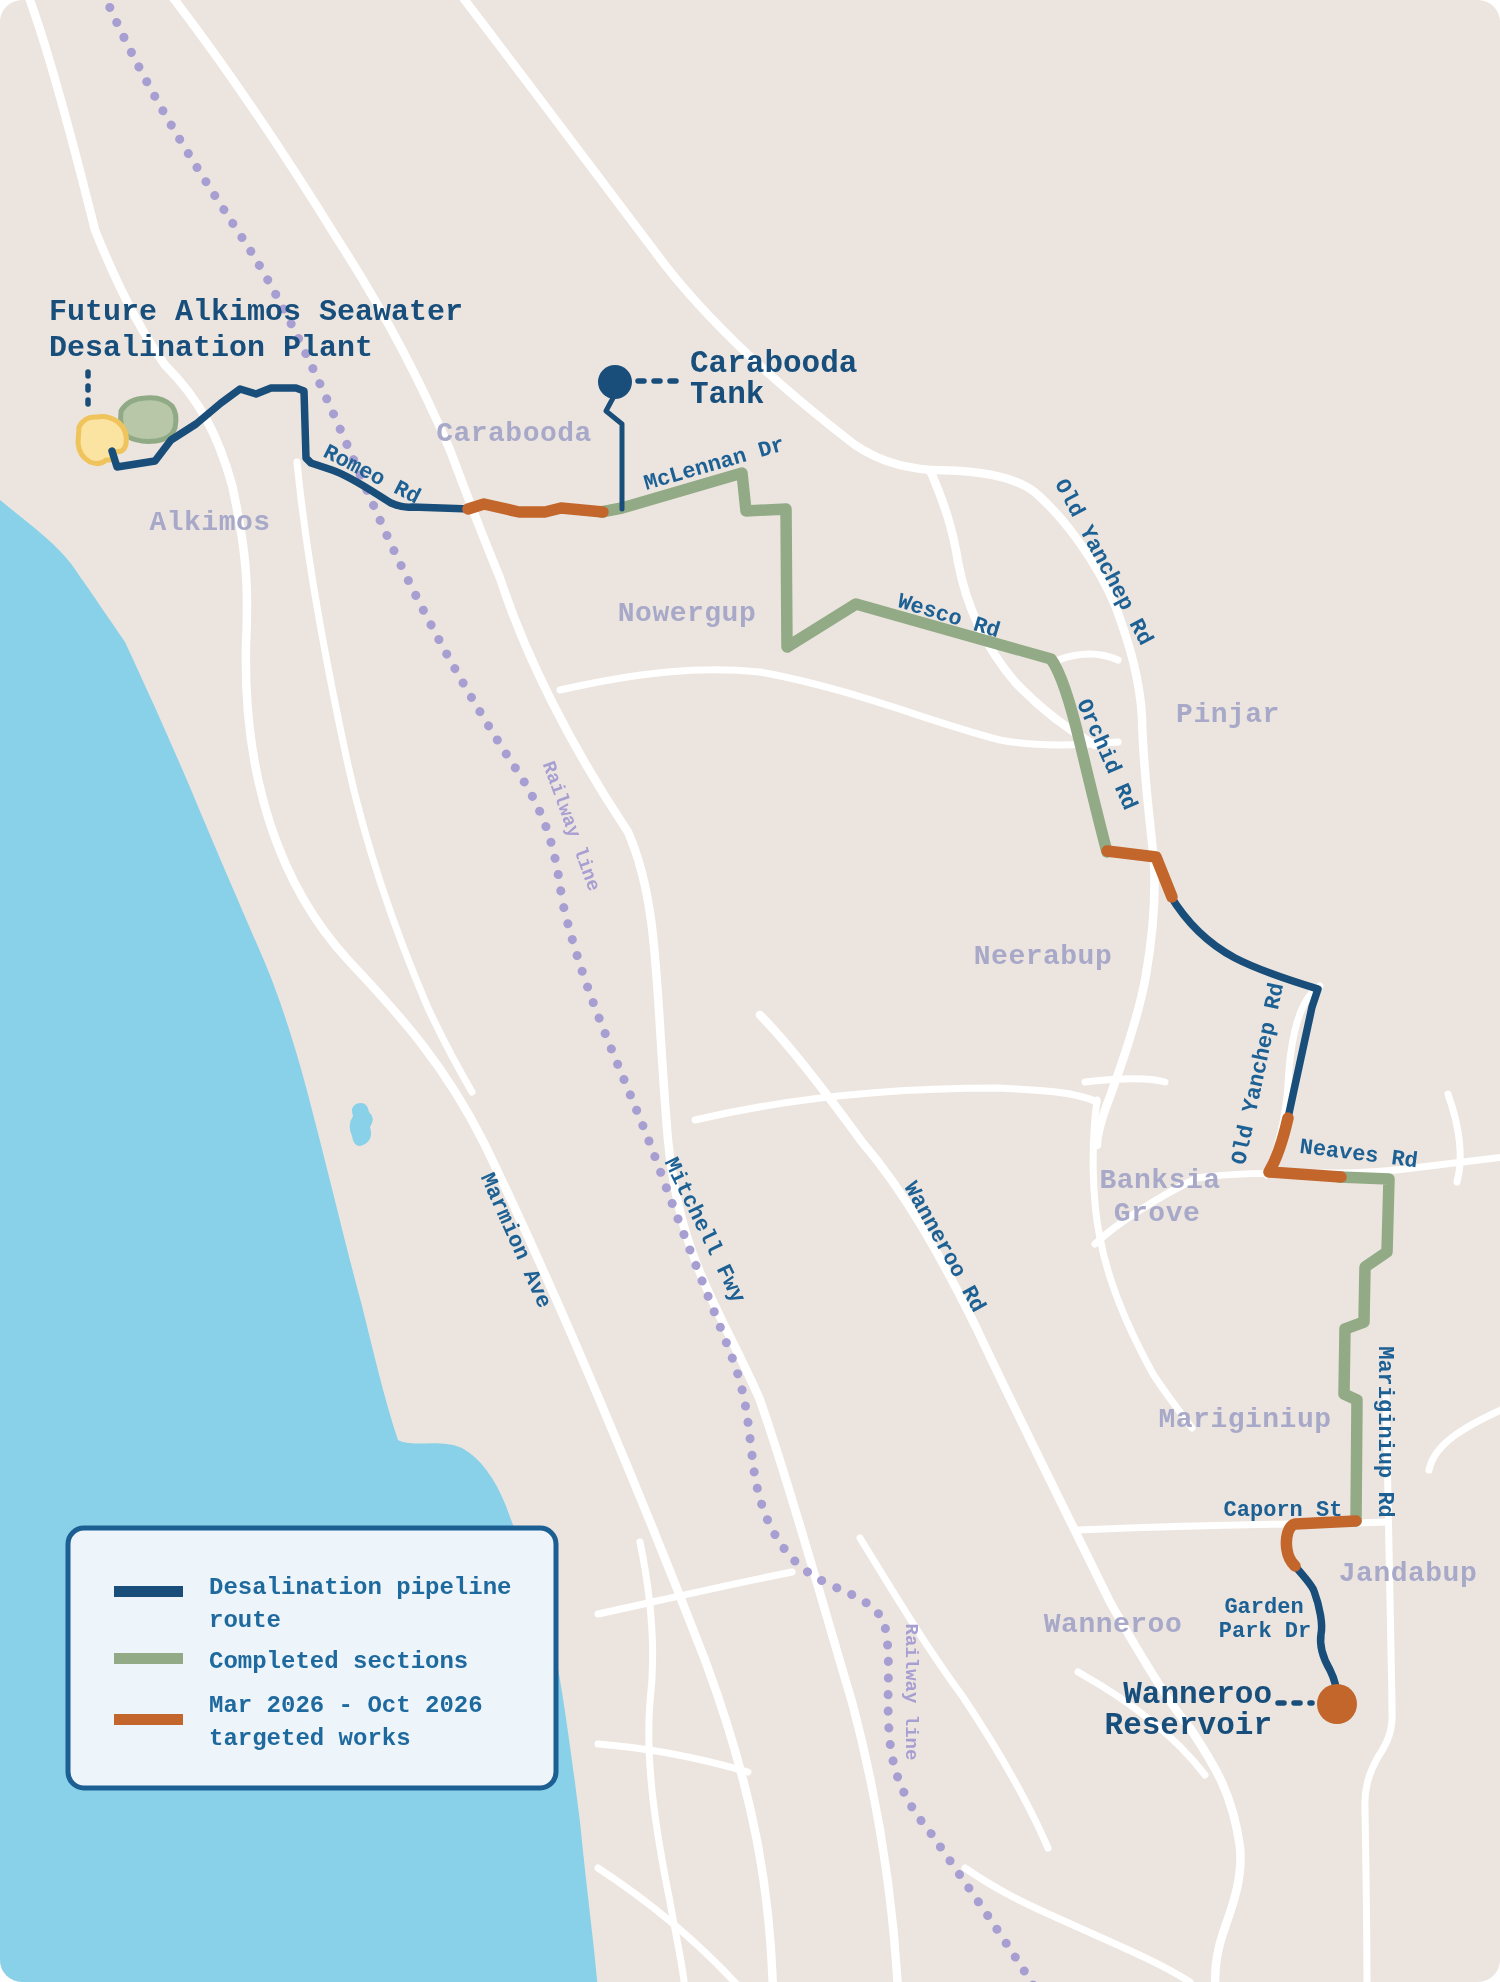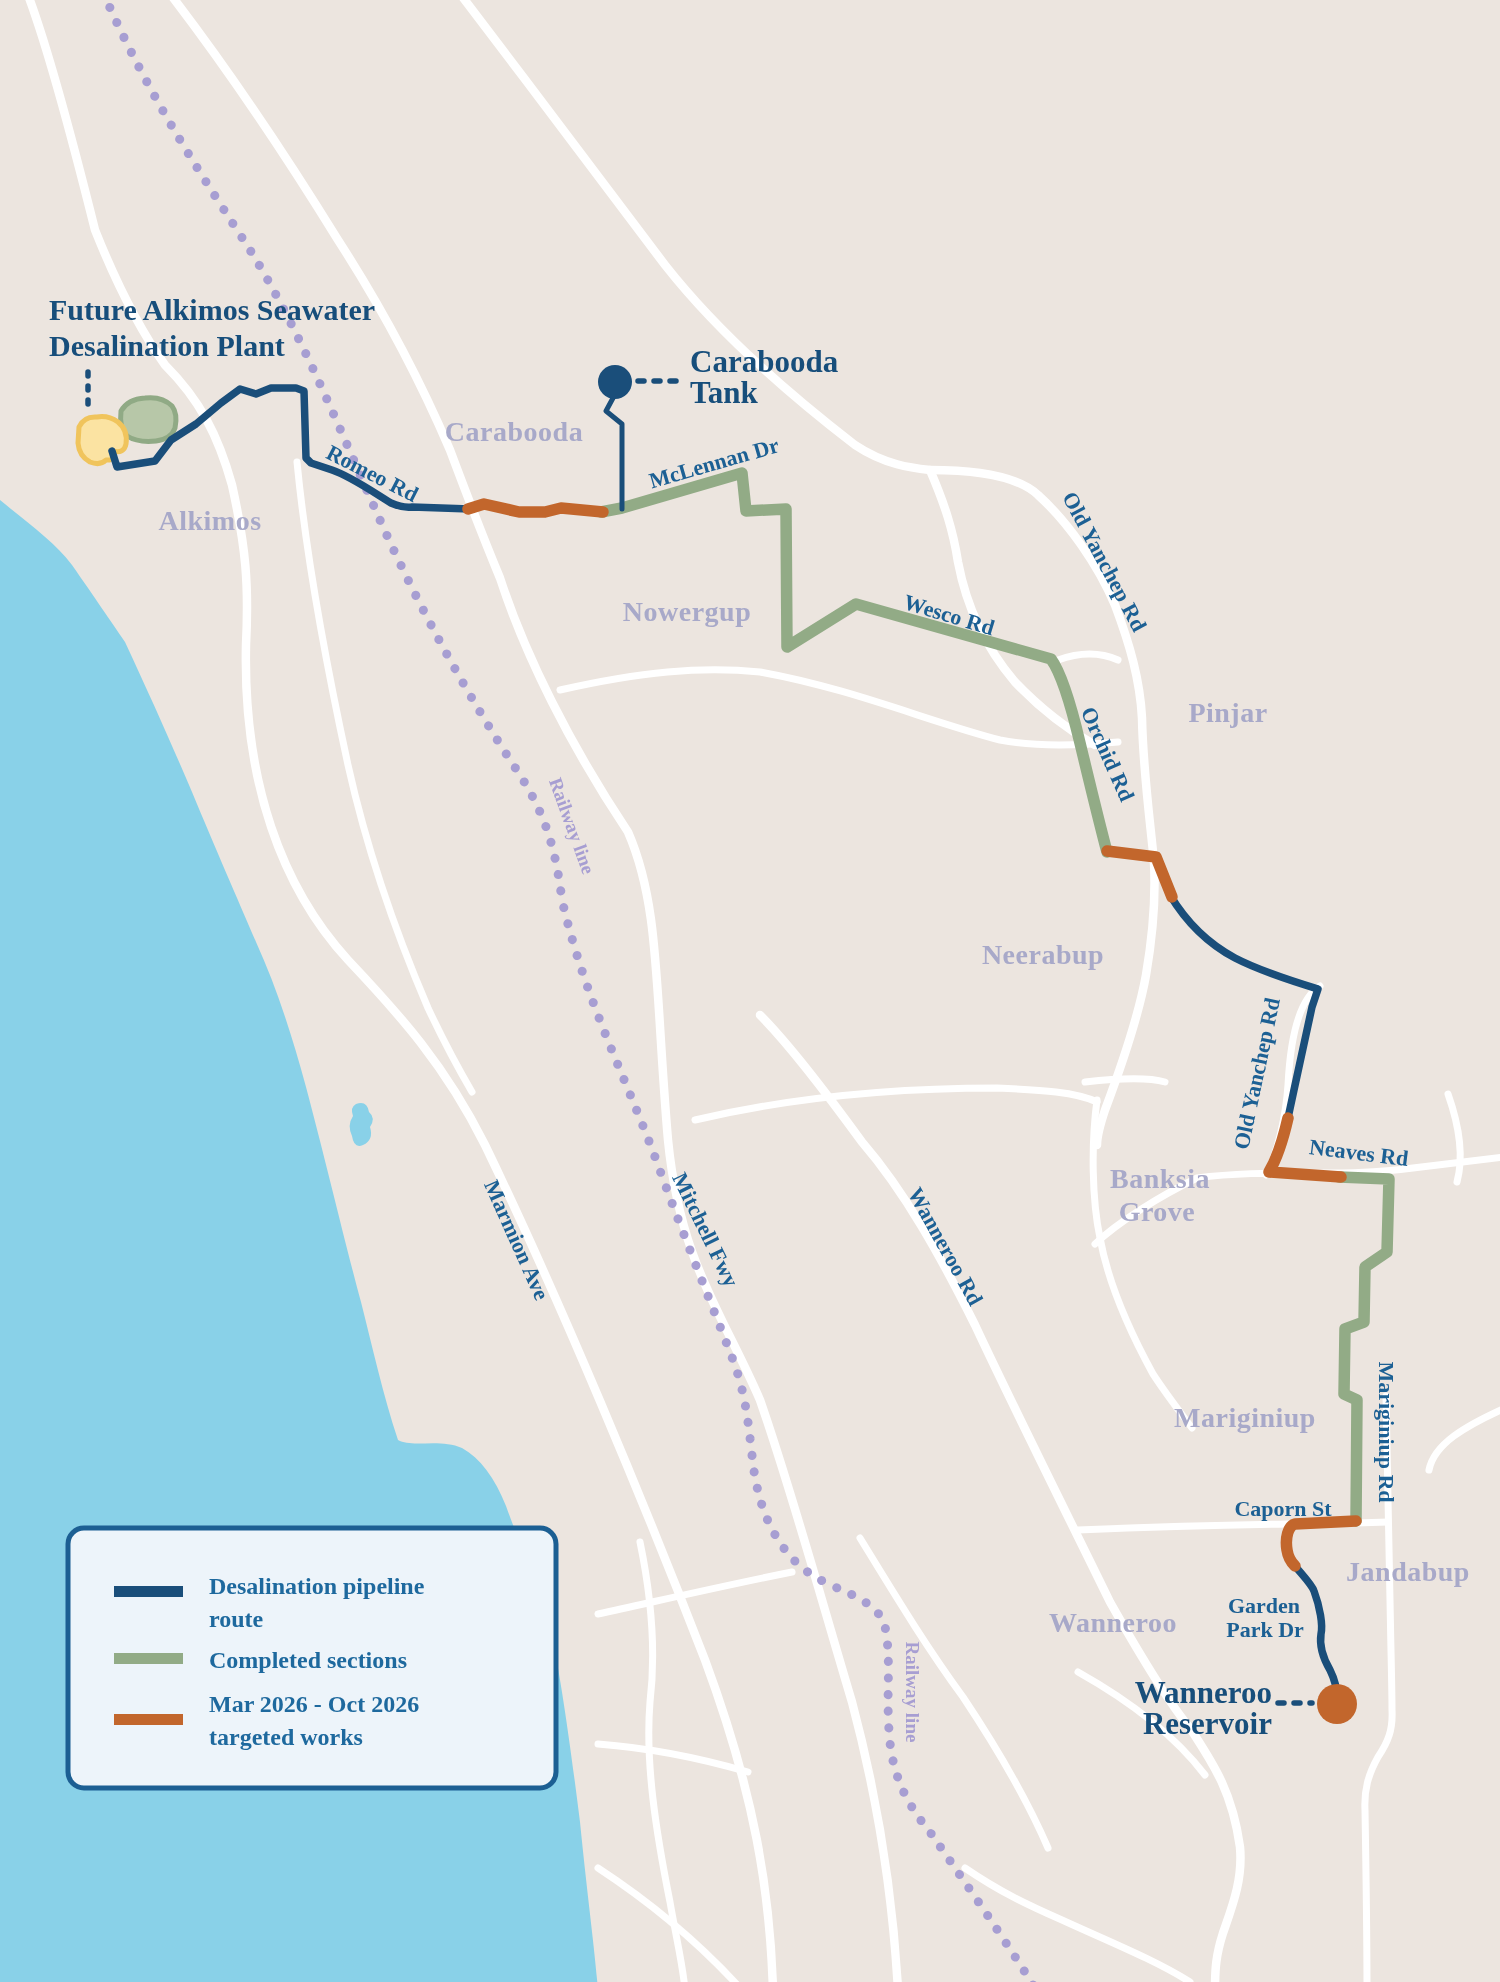--- a/index.html
+++ b/index.html
@@ -1,17 +1,17 @@
 <!DOCTYPE html>
 <html><head>
 <meta charset="utf-8">
 <style>
   html,body { margin:0; padding:0; background:#fff; }
   #stage { position:relative; width:1500px; height:1982px; overflow:hidden;
-           font-family:Liberation Serif, serif; }
+           font-family:Liberation Mono, monospace;border-radius:22px; }
   svg { display:block; }
 
   .road        { stroke:#ffffff; stroke-width:7; fill:none; stroke-linecap:round; stroke-linejoin:round; }
   .road-major  { stroke-width:8.5; }
   .railway     { stroke:#a79ed2; stroke-width:9; fill:none; stroke-linecap:round;
                  stroke-dasharray:0.1 16.5; }
   .route-navy  { stroke:#1a4e7a; stroke-width:7.5; fill:none; stroke-linecap:round; stroke-linejoin:round; }
   .route-thin  { stroke:#1a4e7a; stroke-width:5;   fill:none; stroke-linecap:round; stroke-linejoin:round; }
   .route-green { stroke:#92ab86; stroke-width:11.5; fill:none; stroke-linecap:round; stroke-linejoin:round; }
   .route-orange{ stroke:#c2662c; stroke-width:11.5; fill:none; stroke-linecap:round; stroke-linejoin:round; }

